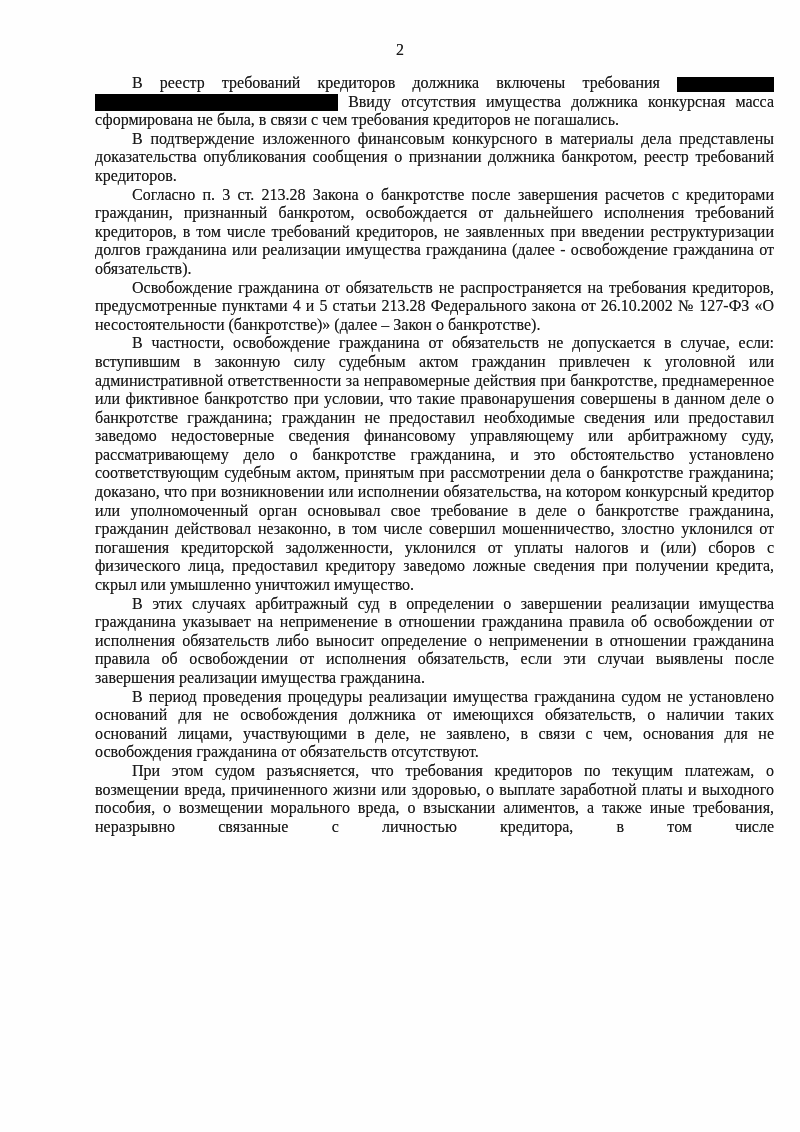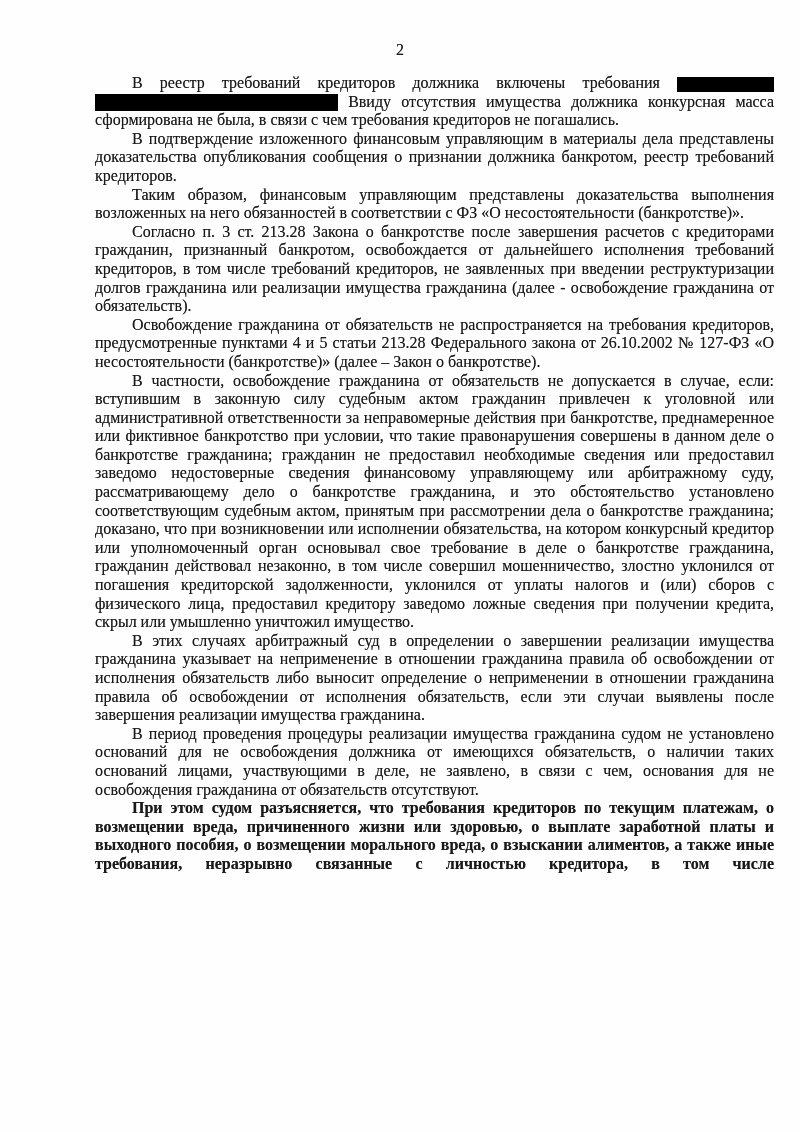--- a/index.html
+++ b/index.html
@@ -32,39 +32,37 @@
     text-align: justify;
   }
   .body-text p {
     margin: 0;
     padding: 0;
     text-indent: 37px;
   }
   
   .body-text p:last-child {
     text-align-last: justify;
-    font-weight: bold;
   }
   .redaction {
     display: inline-block;
     background: #000000;
     height: 15px;
     vertical-align: text-bottom;
     margin-bottom: -1px;
   }
 </style>
 </head>
 <body>
 
 <div class="page">
   <div class="page-number">2</div>
   <div class="body-text">
       <p>В реестр требований кредиторов должника включены требования <span class="redaction" style="width: 97px; height: 15px;"></span> <span class="redaction" style="width: 243px; height: 17px;"></span> Ввиду отсутствия имущества должника конкурсная масса сформирована не была, в связи с чем требования кредиторов не погашались.</p>
-      <p>В подтверждение изложенного финансовым управляющим в материалы дела представлены доказательства опубликования сообщения о признании должника банкротом, реестр требований кредиторов.</p>
-      <p>Таким образом, финансовым управляющим представлены доказательства выполнения возложенных на него обязанностей в соответствии с ФЗ «О несостоятельности (банкротстве)».</p>
+      <p>В подтверждение изложенного финансовым конкурсного в материалы дела представлены доказательства опубликования сообщения о признании должника банкротом, реестр требований кредиторов.</p>
       <p>Согласно п. 3 ст. 213.28 Закона о банкротстве после завершения расчетов с кредиторами гражданин, признанный банкротом, освобождается от дальнейшего исполнения требований кредиторов, в том числе требований кредиторов, не заявленных при введении реструктуризации долгов гражданина или реализации имущества гражданина (далее - освобождение гражданина от обязательств).</p>
       <p>Освобождение гражданина от обязательств не распространяется на требования кредиторов, предусмотренные пунктами 4 и 5 статьи 213.28 Федерального закона от 26.10.2002 № 127-ФЗ «О несостоятельности (банкротстве)» (далее – Закон о банкротстве).</p>
       <p>В частности, освобождение гражданина от обязательств не допускается в случае, если: вступившим в законную силу судебным актом гражданин привлечен к уголовной или административной ответственности за неправомерные действия при банкротстве, преднамеренное или фиктивное банкротство при условии, что такие правонарушения совершены в данном деле о банкротстве гражданина; гражданин не предоставил необходимые сведения или предоставил заведомо недостоверные сведения финансовому управляющему или арбитражному суду, рассматривающему дело о банкротстве гражданина, и это обстоятельство установлено соответствующим судебным актом, принятым при рассмотрении дела о банкротстве гражданина; доказано, что при возникновении или исполнении обязательства, на котором конкурсный кредитор или уполномоченный орган основывал свое требование в деле о банкротстве гражданина, гражданин действовал незаконно, в том числе совершил мошенничество, злостно уклонился от погашения кредиторской задолженности, уклонился от уплаты налогов и (или) сборов с физического лица, предоставил кредитору заведомо ложные сведения при получении кредита, скрыл или умышленно уничтожил имущество.</p>
       <p>В этих случаях арбитражный суд в определении о завершении реализации имущества гражданина указывает на неприменение в отношении гражданина правила об освобождении от исполнения обязательств либо выносит определение о неприменении в отношении гражданина правила об освобождении от исполнения обязательств, если эти случаи выявлены после завершения реализации имущества гражданина.</p>
       <p>В период проведения процедуры реализации имущества гражданина судом не установлено оснований для не освобождения должника от имеющихся обязательств, о наличии таких оснований лицами, участвующими в деле, не заявлено, в связи с чем, основания для не освобождения гражданина от обязательств отсутствуют.</p>
       <p>При этом судом разъясняется, что требования кредиторов по текущим платежам, о возмещении вреда, причиненного жизни или здоровью, о выплате заработной платы и выходного пособия, о возмещении морального вреда, о взыскании алиментов, а также иные требования, неразрывно связанные с личностью кредитора, в том числе</p>
     </div>
 </div>
 
 </body></html>

